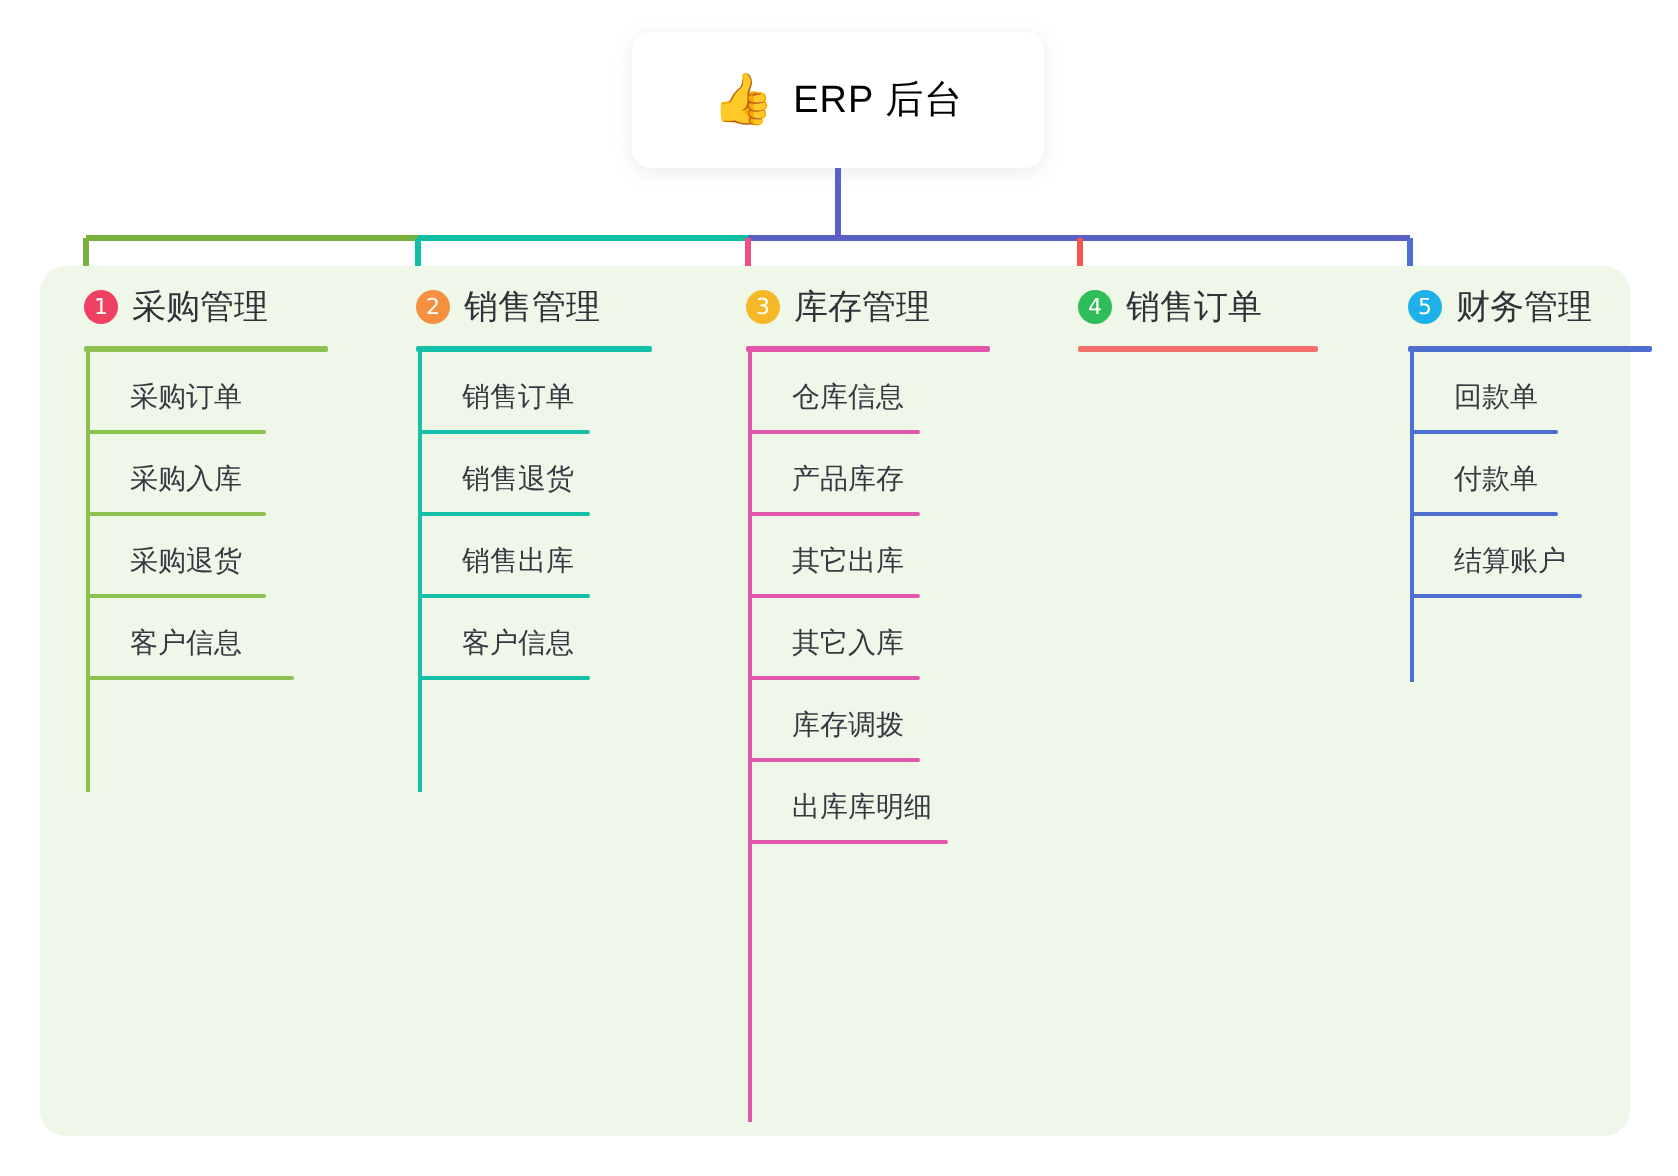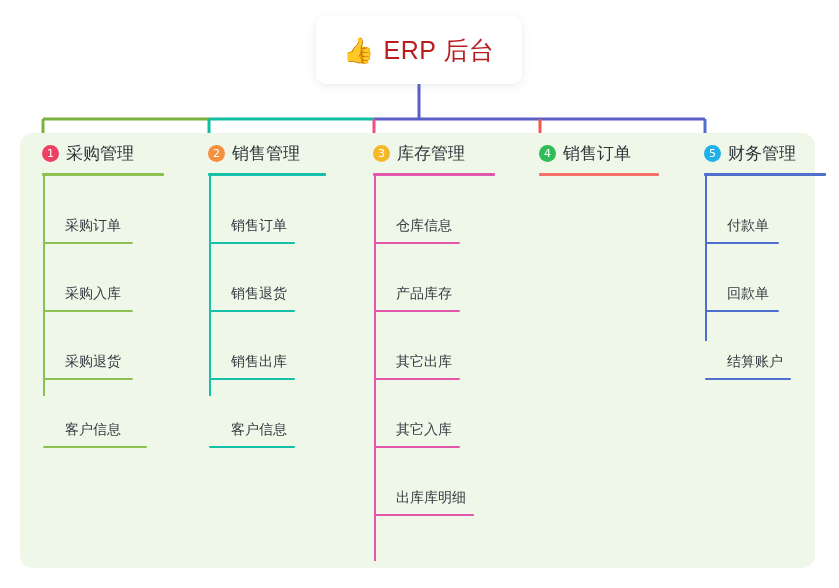--- a/index.html
+++ b/index.html
@@ -29,22 +29,22 @@
     align-items: center;
     justify-content: center;
     gap: 9px;
   }
   #root-card .thumb {
     font-size: 25px;
     line-height: 1;
     color: #f0ad2c;
   }
   #root-card .root-label {
-    font-size: 25px;
-    color: #b91c1c;
+    font-size: 19px;
+    color: #000000;
     letter-spacing: 0.5px;
     white-space: nowrap;
   }
 
   
   #connectors {
     position: absolute;
     left: 0;
     top: 0;
     width: 839px;
@@ -108,21 +108,21 @@
     padding-top: 0;
   }
   .col-spine {
     position: absolute;
     left: 23px;
     top: 0;
     width: 2px;
   }
   .item {
     position: relative;
-    height: 68px;
+    height: 41px;
   }
   .item-label {
     position: absolute;
     left: 45px;
     bottom: 9px;
     font-size: 14px;
     color: #333a40;
     white-space: nowrap;
   }
   .item-rule {
@@ -234,20 +234,24 @@
         </div>
         <div class="item">
           <span class="item-label">其它出库</span>
           <div class="item-rule" style="width: 86px; background: rgb(226, 87, 171);"></div>
         </div>
         <div class="item">
           <span class="item-label">其它入库</span>
           <div class="item-rule" style="width: 86px; background: rgb(226, 87, 171);"></div>
         </div>
         <div class="item">
+          <span class="item-label">库存调拨</span>
+          <div class="item-rule" style="width: 86px; background: rgb(226, 87, 171);"></div>
+        </div>
+        <div class="item">
           <span class="item-label">出库库明细</span>
           <div class="item-rule" style="width: 100px; background: rgb(226, 87, 171);"></div>
         </div>
       </div>
     </div>
     <div class="column" style="left: 517px; top: 138px;">
       <div class="col-head">
         <div class="col-head-row">
           <span class="badge" style="background: rgb(46, 189, 89);">4</span>
           <span class="col-title">销售订单</span>
@@ -259,26 +263,26 @@
       <div class="col-head">
         <div class="col-head-row">
           <span class="badge" style="background: rgb(30, 176, 232);">5</span>
           <span class="col-title">财务管理</span>
         </div>
         <div class="col-rule" style="width: 122px; background: rgb(79, 111, 208);"></div>
       </div>
       <div class="col-items">
         <div class="col-spine" style="background: rgb(79, 111, 208); height: 165px;"></div>
         <div class="item">
+          <span class="item-label">回款单</span>
+          <div class="item-rule" style="width: 74px; background: rgb(79, 111, 208);"></div>
+        </div>
+        <div class="item">
           <span class="item-label">付款单</span>
           <div class="item-rule" style="width: 74px; background: rgb(79, 111, 208);"></div>
         </div>
         <div class="item">
-          <span class="item-label">回款单</span>
-          <div class="item-rule" style="width: 74px; background: rgb(79, 111, 208);"></div>
-        </div>
-        <div class="item">
           <span class="item-label">结算账户</span>
           <div class="item-rule" style="width: 86px; background: rgb(79, 111, 208);"></div>
         </div>
       </div>
     </div>
   </div>
 
 </body></html>

